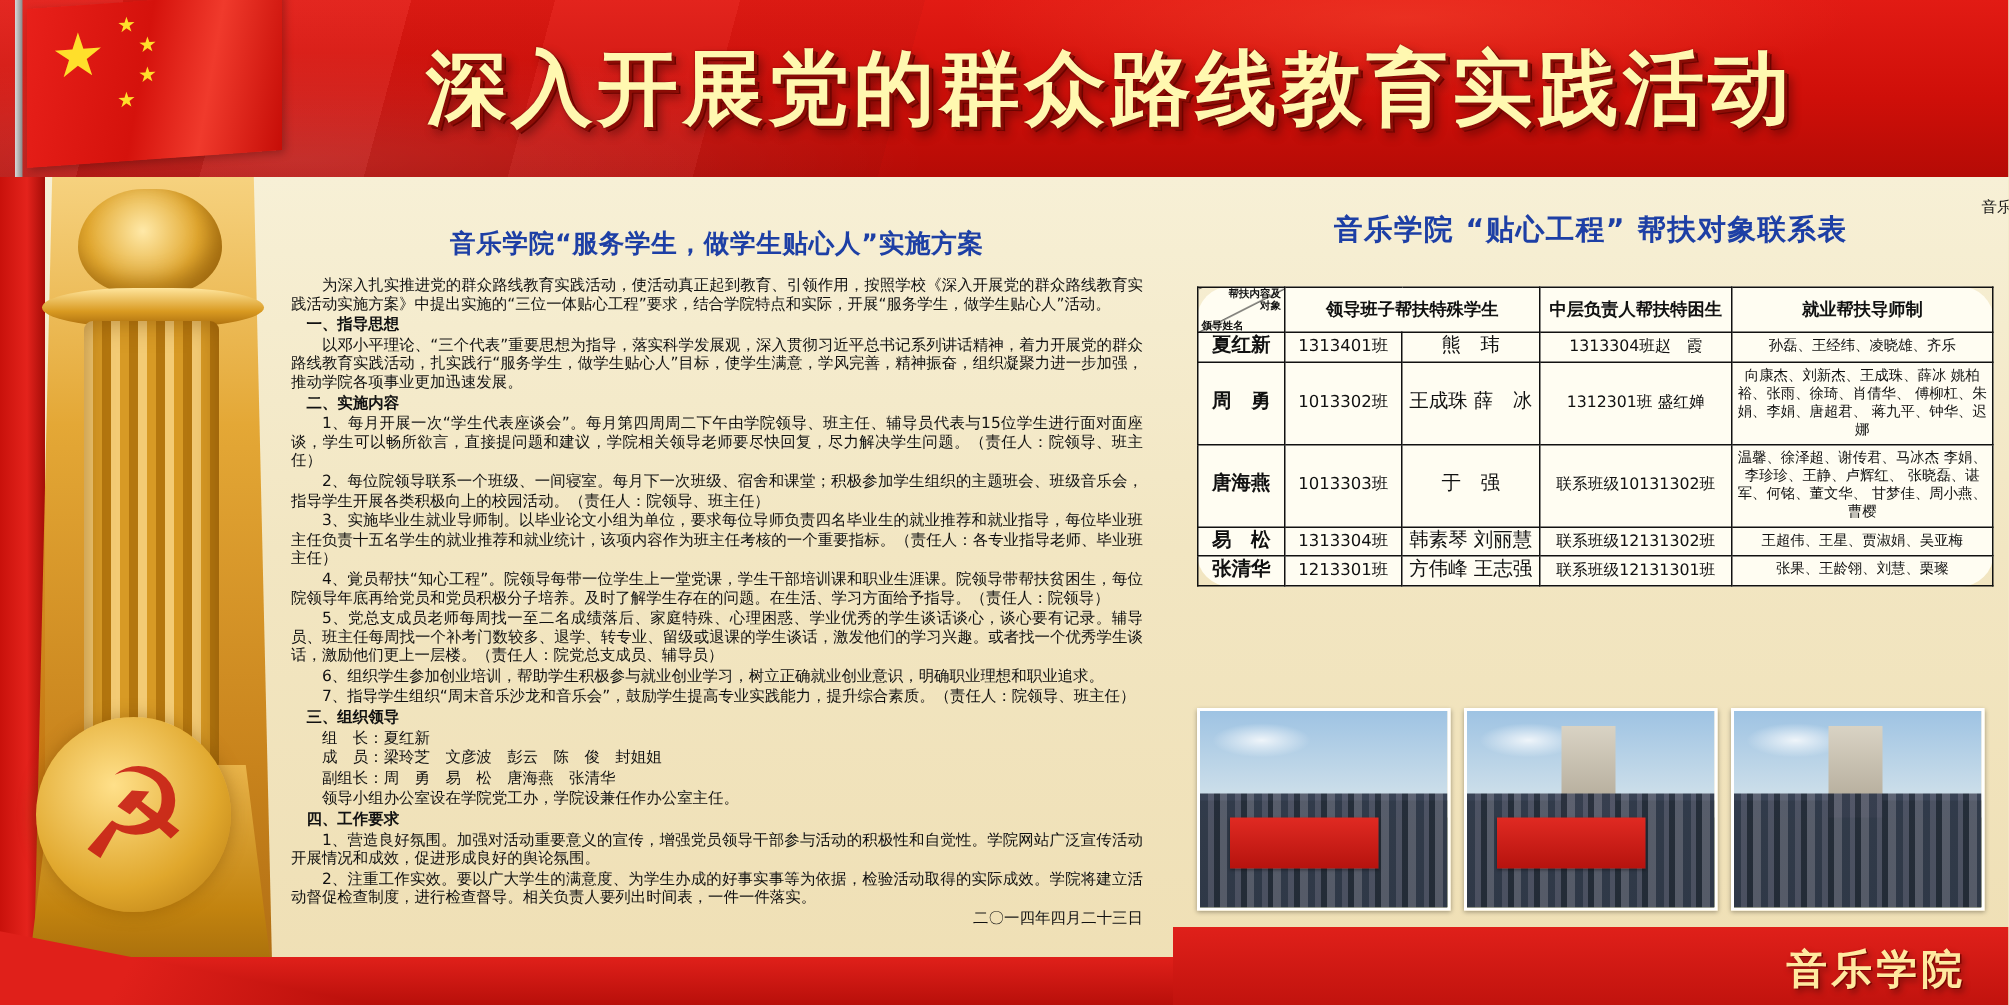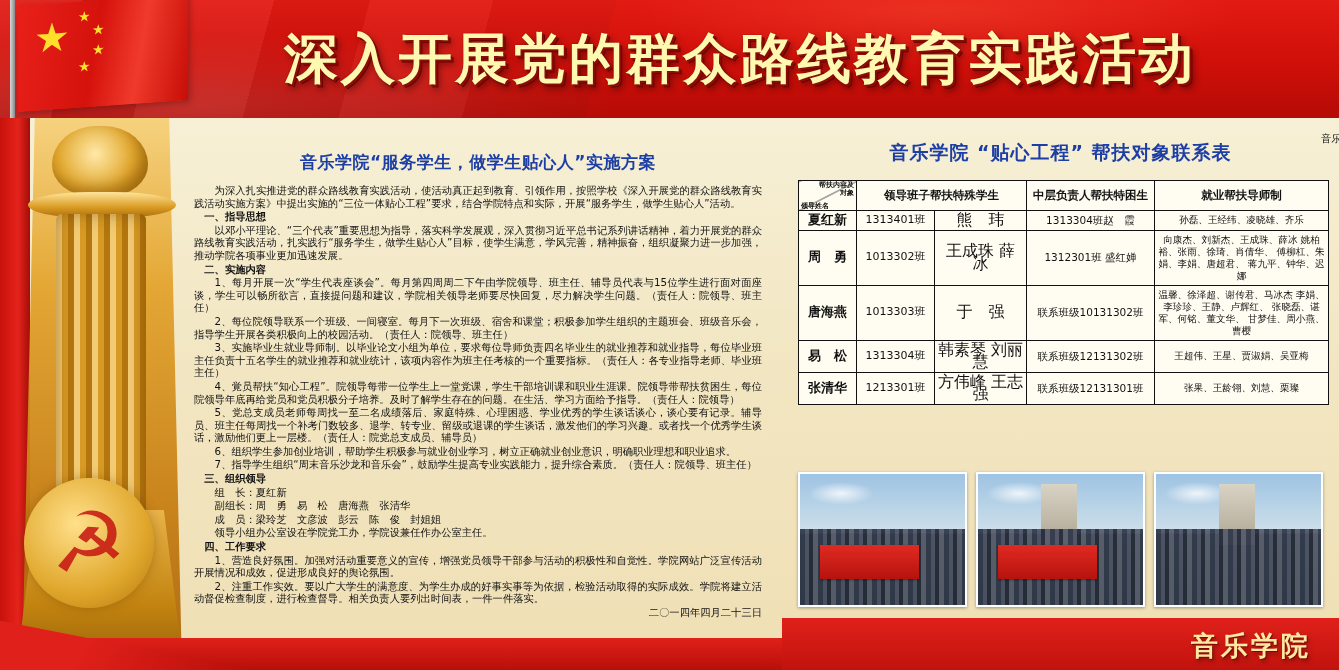--- a/index.html
+++ b/index.html
@@ -139,44 +139,45 @@
 
   
   .right {
     position:absolute; left:782px; top:0px; width:557px; height:552px;
   }
   .table-title {
     text-align:center;
     color:#1d3fa5;
     font-weight:bold;
     font-size:19px;
-    margin:22px 0 14px 0;
+    margin:22px 0 25px 0;
     letter-spacing:1px;
     font-family:"DejaVu Sans","Liberation Sans",sans-serif;
   }
   table.contact {
     width:531px;
     margin:0 16px;
     border-collapse:collapse;
     background:#fffdf2;
     font-family:"DejaVu Sans","Liberation Sans",sans-serif;
+    border-radius:22px;
   }
   table.contact th, table.contact td {
     border:1px solid #111;
     text-align:center;
     vertical-align:middle;
     font-size:10px;
     line-height:12.5px;
     padding:3px 2px;
     color:#111;
   }
   table.contact thead th { font-size:11.5px; font-weight:bold; height:30px; }
   table.contact td.name { font-size:13px; font-weight:bold; width:58px; }
   table.contact td.cls { font-size:11px; width:78px; }
-  table.contact td.stu { font-size:16px; width:92px; }
+  table.contact td.stu { font-size:13px; width:92px; }
   table.contact td.poor { font-size:10.5px; width:128px; }
   table.contact td.tutor { font-size:9.6px; line-height:12px;margin-left:12px; }
   .corner-head {
     position:relative; width:58px; height:30px; padding:0 !important;
     background:
       linear-gradient(to right bottom, transparent calc(50% - 0.6px), #111 50%, transparent calc(50% + 0.6px));
   }
   .corner-head .c-top {
     position:absolute; right:2px; top:0px; font-size:7px; line-height:8px; text-align:right; width:36px;
   }
@@ -276,22 +277,22 @@
     <p class="sec">二、实施内容</p>
     <p class="indent">1、每月开展一次“学生代表座谈会”。每月第四周周二下午由学院领导、班主任、辅导员代表与15位学生进行面对面座谈，学生可以畅所欲言，直接提问题和建议，学院相关领导老师要尽快回复，尽力解决学生问题。（责任人：院领导、班主任）</p>
     <p class="indent">2、每位院领导联系一个班级、一间寝室。每月下一次班级、宿舍和课堂；积极参加学生组织的主题班会、班级音乐会，指导学生开展各类积极向上的校园活动。（责任人：院领导、班主任）</p>
     <p class="indent">3、实施毕业生就业导师制。以毕业论文小组为单位，要求每位导师负责四名毕业生的就业推荐和就业指导，每位毕业班主任负责十五名学生的就业推荐和就业统计，该项内容作为班主任考核的一个重要指标。（责任人：各专业指导老师、毕业班主任）</p>
     <p class="indent">4、覚员帮扶“知心工程”。院领导每带一位学生上一堂党课，学生干部培训课和职业生涯课。院领导带帮扶贫困生，每位院领导年底再给党员和党员积极分子培养。及时了解学生存在的问题。在生活、学习方面给予指导。（责任人：院领导）</p>
     <p class="indent">5、党总支成员老师每周找一至二名成绩落后、家庭特殊、心理困惑、学业优秀的学生谈话谈心，谈心要有记录。辅导员、班主任每周找一个补考门数较多、退学、转专业、留级或退课的学生谈话，激发他们的学习兴趣。或者找一个优秀学生谈话，激励他们更上一层楼。（责任人：院党总支成员、辅导员）</p>
     <p class="indent">6、组织学生参加创业培训，帮助学生积极参与就业创业学习，树立正确就业创业意识，明确职业理想和职业追求。</p>
     <p class="indent">7、指导学生组织“周末音乐沙龙和音乐会”，鼓励学生提高专业实践能力，提升综合素质。（责任人：院领导、班主任）</p>
     <p class="sec">三、组织领导</p>
     <p class="indent">组　长：夏红新</p>
+    <p class="indent">成　员：梁玲芝　文彦波　彭云　陈　俊　封姐姐</p>
     <p class="indent">副组长：周　勇　易　松　唐海燕　张清华</p>
-    <p class="indent">成　员：梁玲芝　文彦波　彭云　陈　俊　封姐姐</p>
     <p class="indent">领导小组办公室设在学院党工办，学院设兼任作办公室主任。</p>
     <p class="sec">四、工作要求</p>
     <p class="indent">1、营造良好氛围。加强对活动重要意义的宣传，增强党员领导干部参与活动的积极性和自觉性。学院网站广泛宣传活动开展情况和成效，促进形成良好的舆论氛围。</p>
     <p class="indent">2、注重工作实效。要以广大学生的满意度、为学生办成的好事实事等为依据，检验活动取得的实际成效。学院将建立活动督促检查制度，进行检查督导。相关负责人要列出时间表，一件一件落实。</p>
 
     <p class="right">音乐学院党的群众路线教育实践活动领导小组</p>
     <p class="right2">二〇一四年四月二十三日</p>
   </div>
 
   <div class="right">

